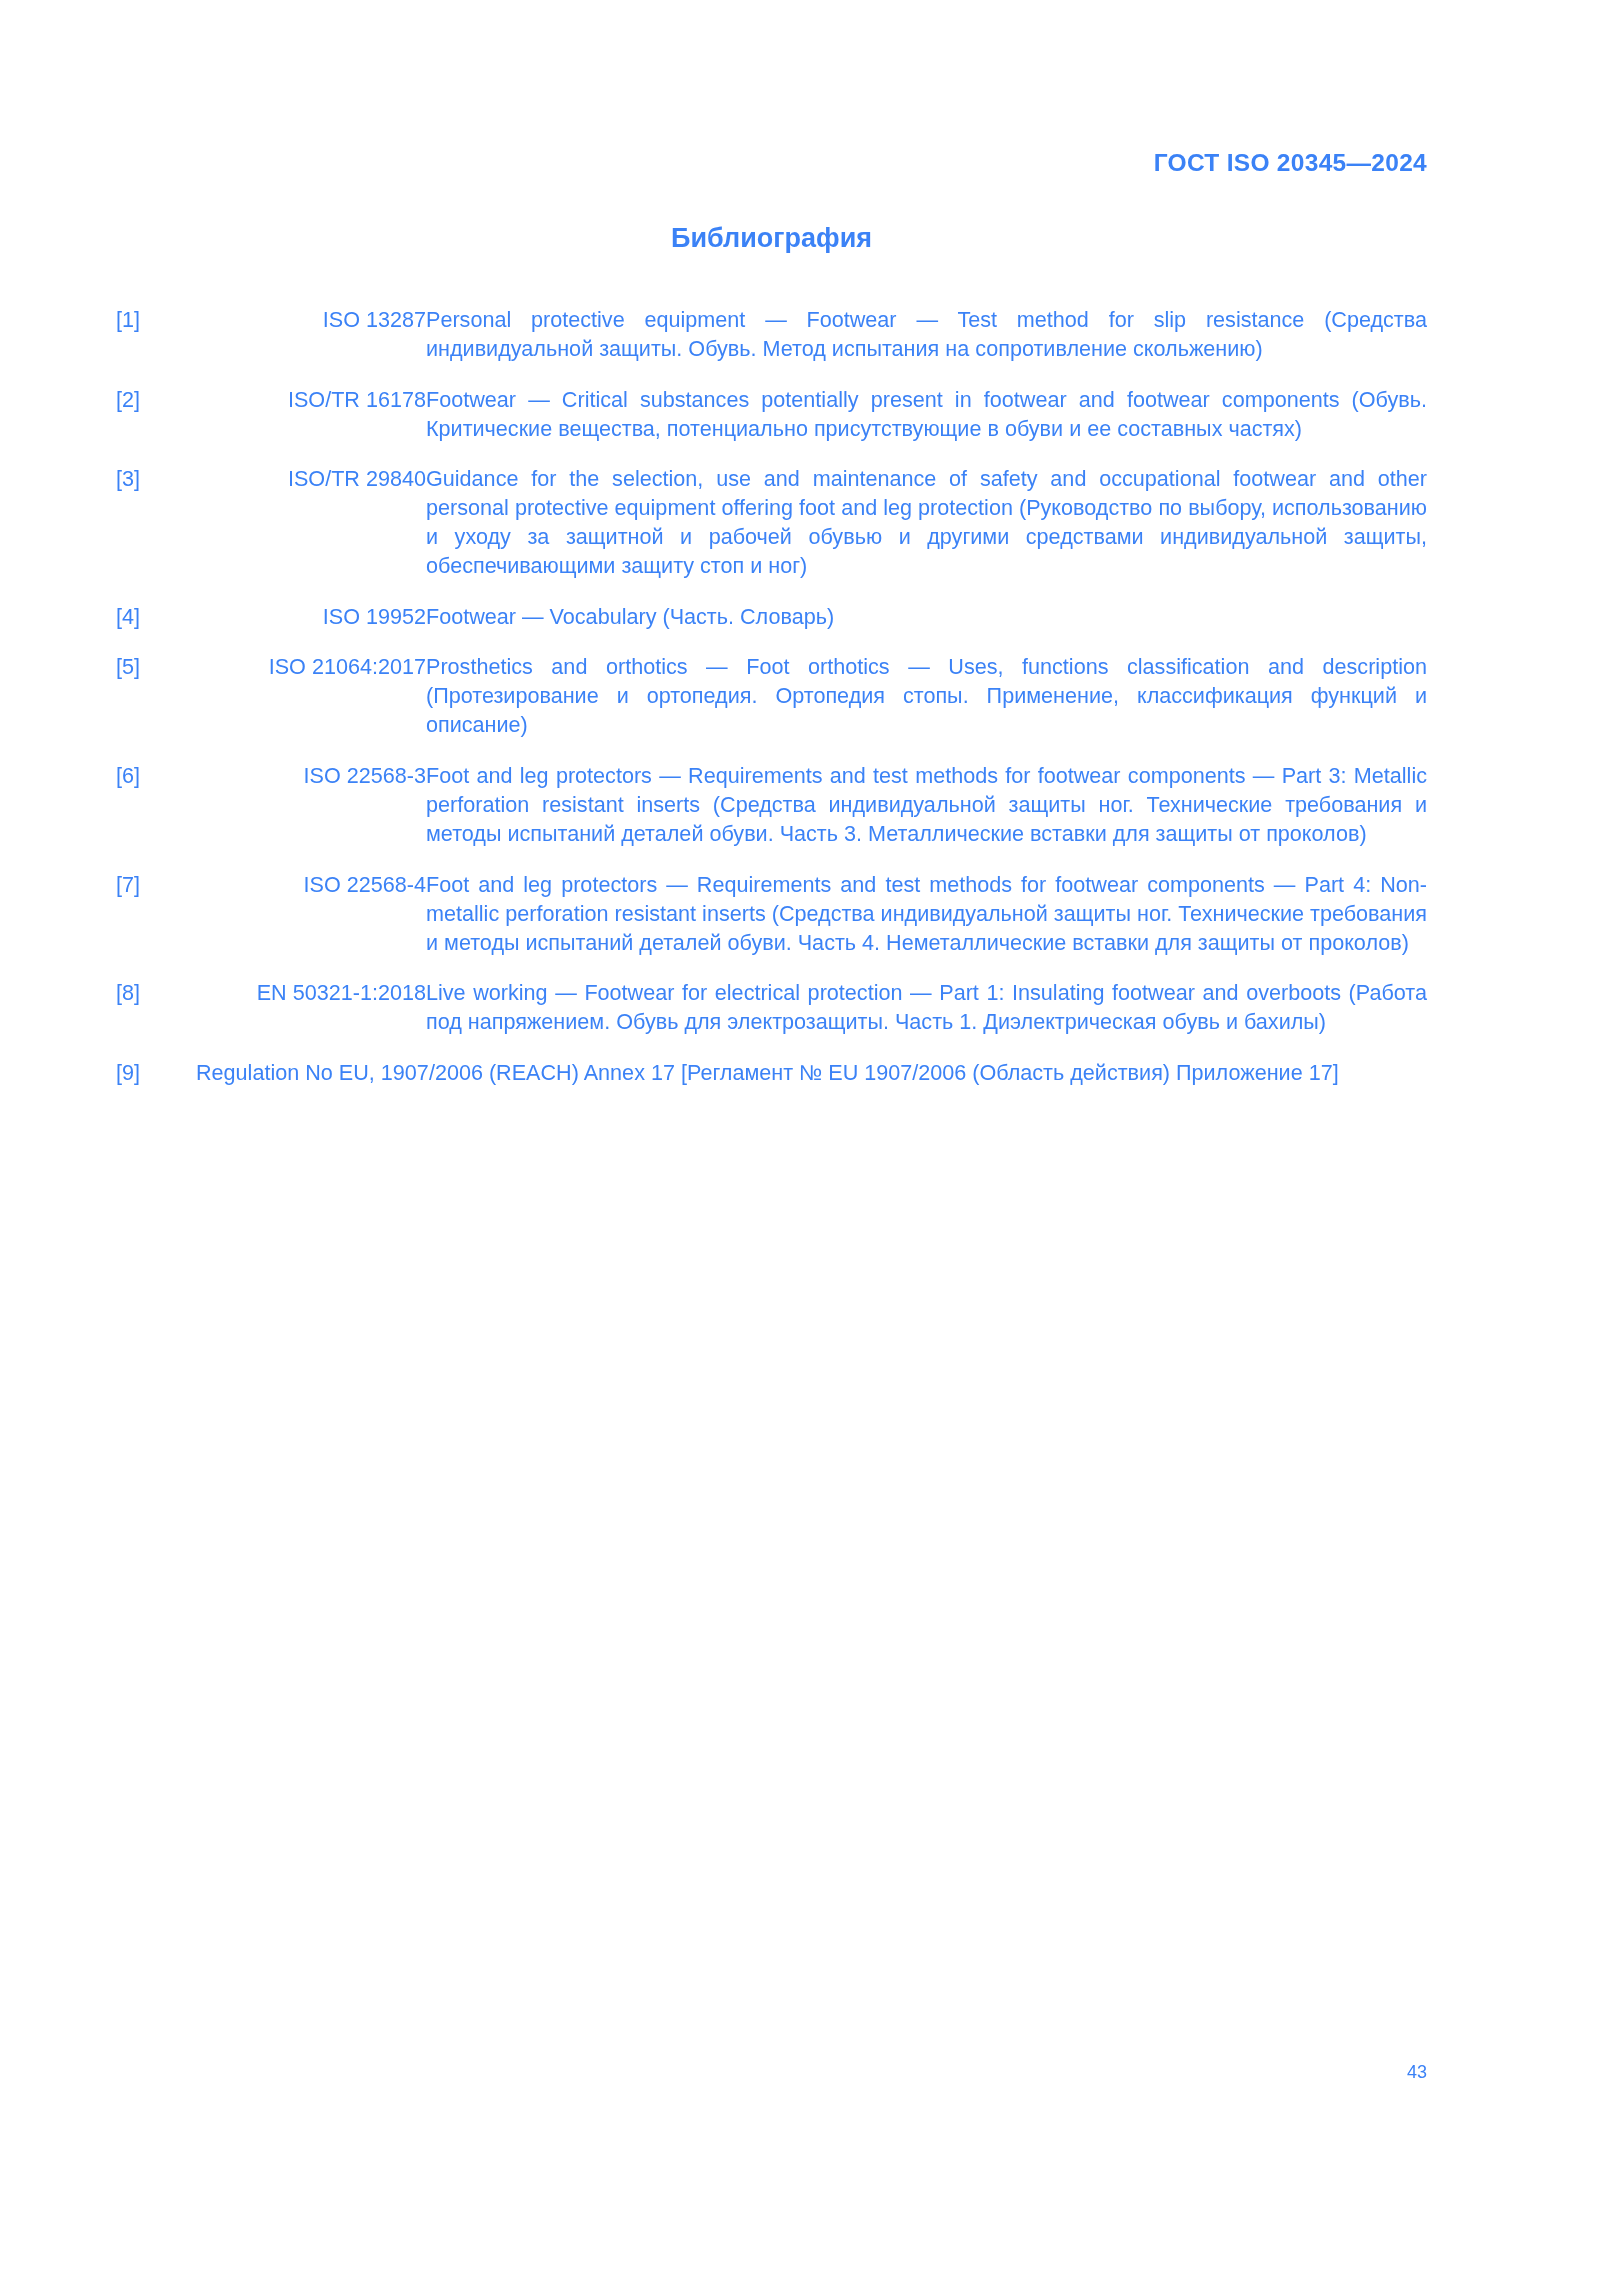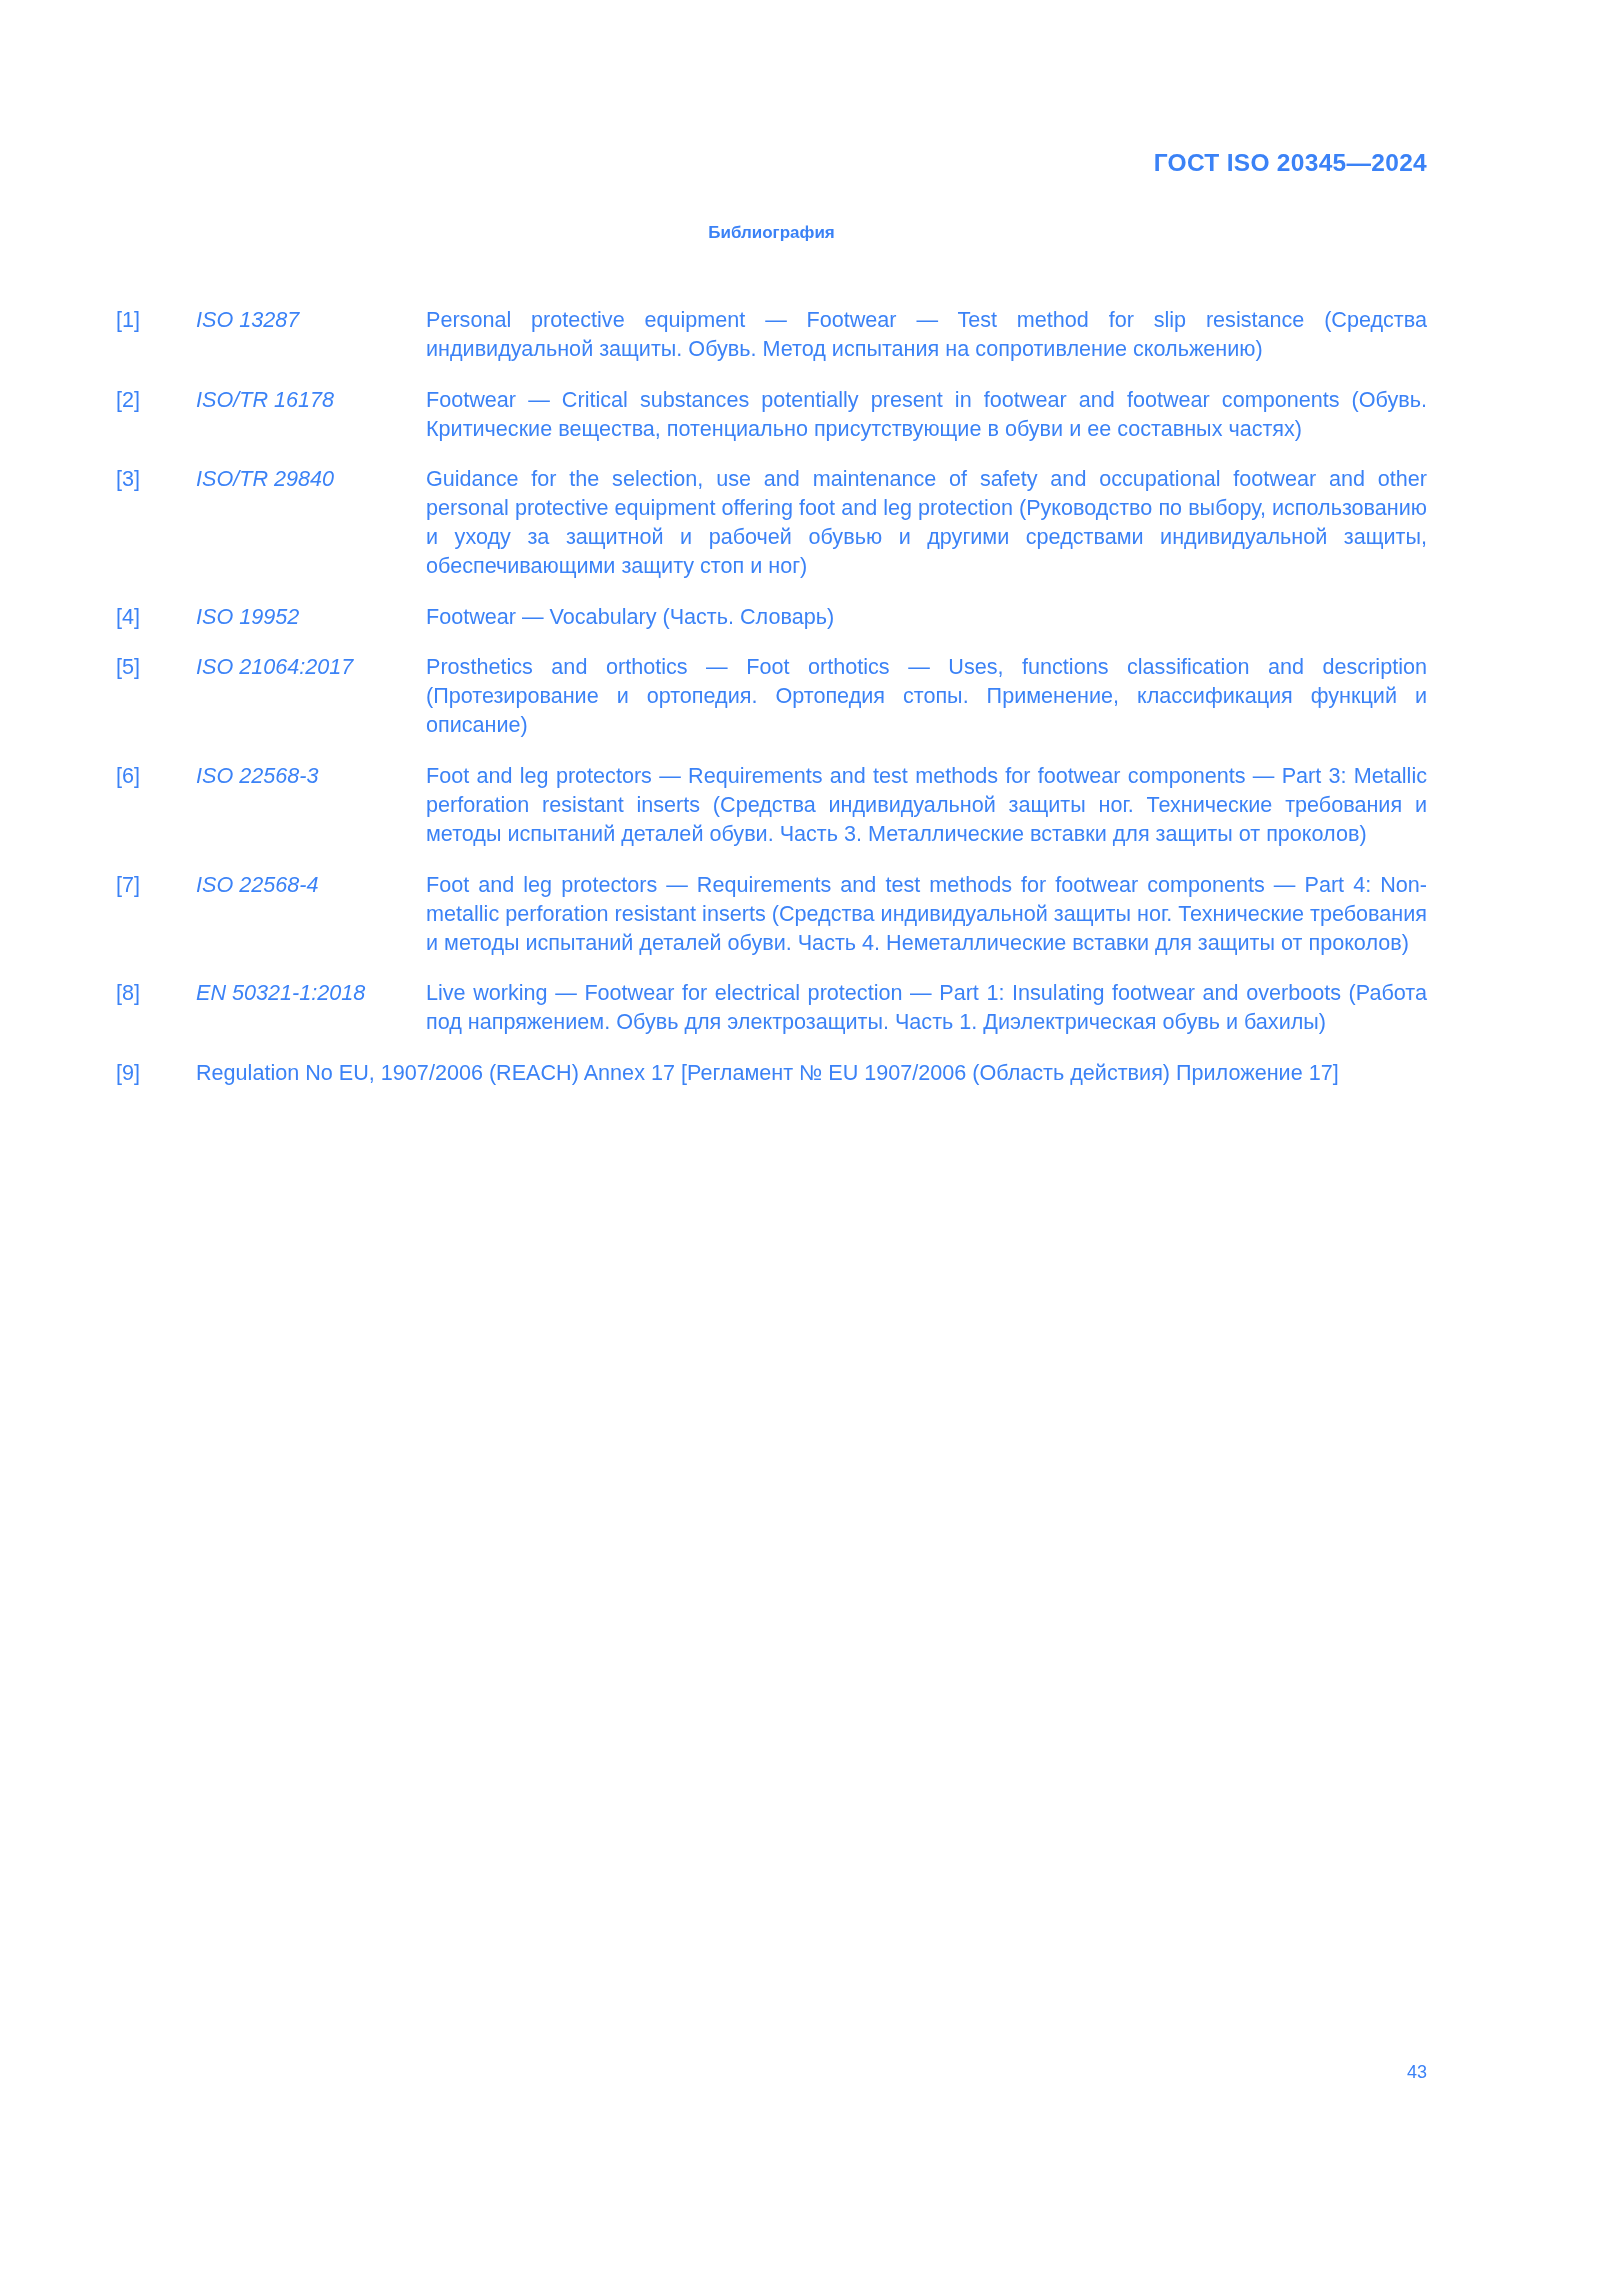--- a/index.html
+++ b/index.html
@@ -27,21 +27,21 @@
     font-weight: bold;
     letter-spacing: 0.3px;
   }
   .doc-title {
     position: absolute;
     top: 223px;
     left: 116px;
     width: 1311px;
     margin: 0;
     text-align: center;
-    font-size: 17px;
+    font-size: 27px;
     font-weight: bold;
   }
   .bib-list {
     position: absolute;
     top: 305px;
     left: 116px;
     width: 1311px;
   }
   .entry {
     display: grid;
@@ -50,23 +50,22 @@
     font-size: 21.6px;
     line-height: 29px;
   }
   .entry.no-code {
     grid-template-columns: 80px 1fr;
   }
   .entry .ref {
     text-align: left;
   }
   .entry .code {
-    text-align: left;
+    text-align: right;
     white-space: nowrap;
-    font-style: italic;
   }
   .entry .desc {
     text-align: justify;
   }
   .page-number {
     position: absolute;
     top: 2062px;
     left: 116px;
     width: 1311px;
     text-align: right;

